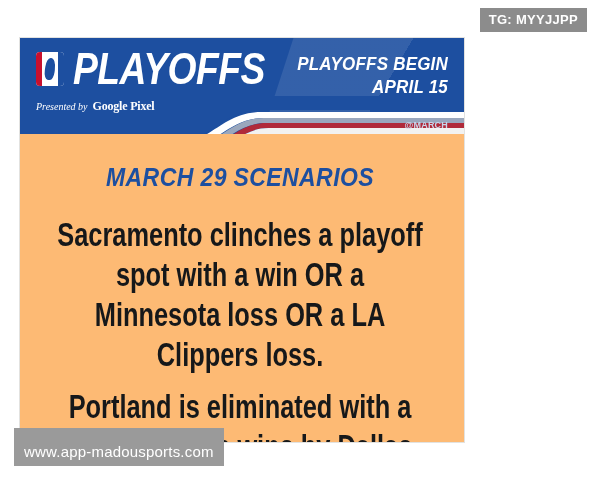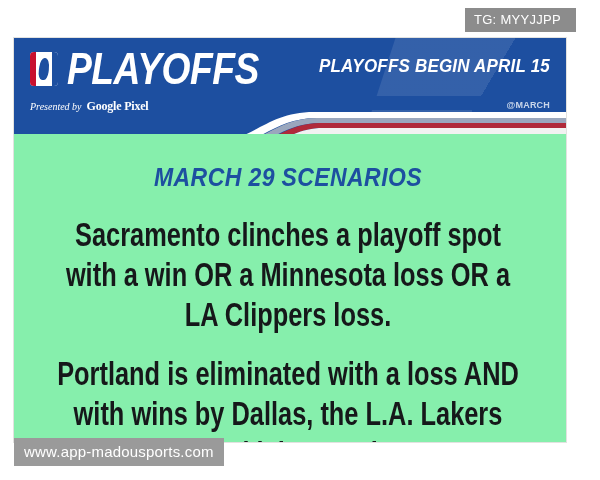--- a/index.html
+++ b/index.html
@@ -12,39 +12,39 @@
     background: #ffffff;
     font-family: "Liberation Sans", sans-serif;
     position: relative;
     overflow: hidden;
   }
 
   
   .tg-tag {
     position: absolute;
     top: 8px;
-    right: 24px;
+    right: 13px;
     background: #8c8c8c;
     color: #ffffff;
     font-size: 13px;
-    font-weight: normal;
+    font-weight: bold;
     letter-spacing: 0.3px;
-    padding: 4px 15px 5px 9px;
+    padding: 4px 9px 5px 9px;
     font-family: "Liberation Sans", sans-serif;
     z-index: 20;
   }
 
   
   .card {
     position: absolute;
-    left: 14px;
+    left: 20px;
     top: 38px;
-    width: 552px;
+    width: 444px;
     height: 404px;
-    background: #86efac;
+    background: #fdba74;
     overflow: hidden;
     box-shadow: 0 0 0 1px #e2e2e0;
   }
 
   
   .header {
     position: relative;
     height: 96px;
     background: #1d4fa0;
     overflow: hidden;
@@ -207,21 +207,21 @@
   }
 
   
   .url-tag {
     position: absolute;
     left: 14px;
     bottom: 14px;
     background: #9a9a9a;
     color: #ffffff;
     font-size: 15px;
-    padding: 5px 10px 6px 10px;
+    padding: 15px 10px 6px 10px;
     letter-spacing: 0.2px;
     font-family: "Liberation Sans", sans-serif;
     z-index: 20;
   }
 </style>
 </head>
 <body>
 
 <div class="tg-tag">TG: MYYJJPP</div>
 

